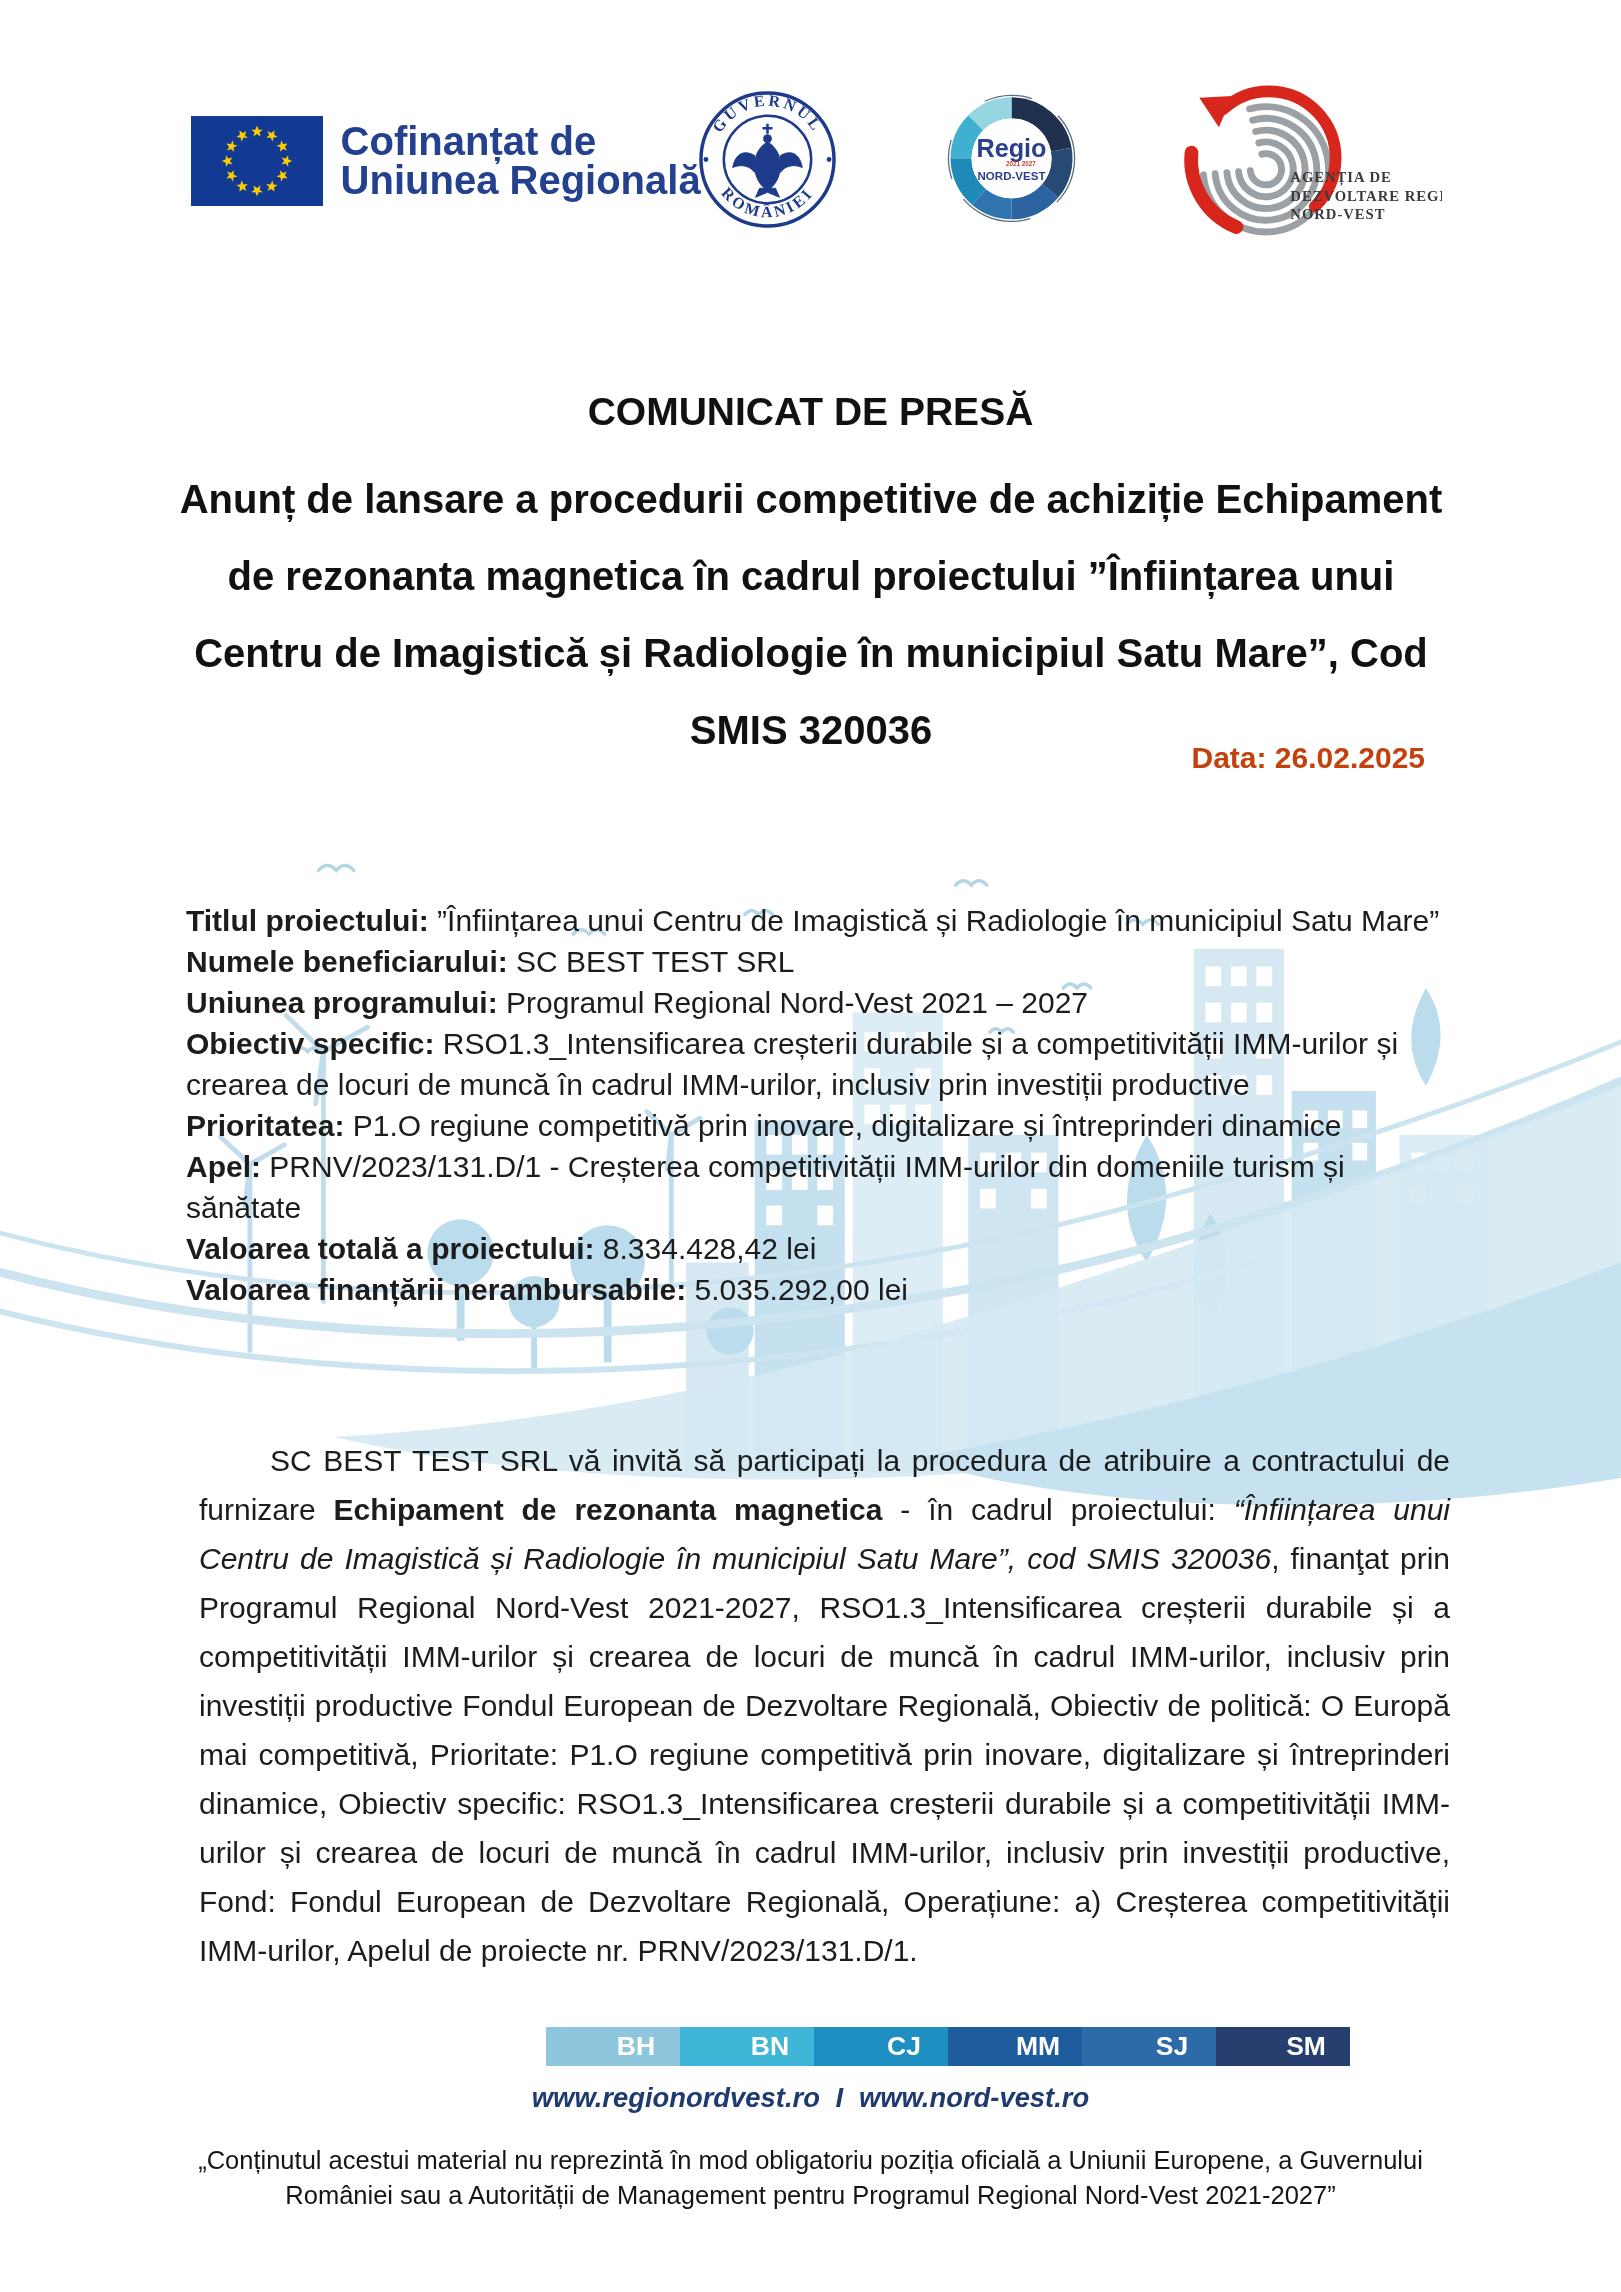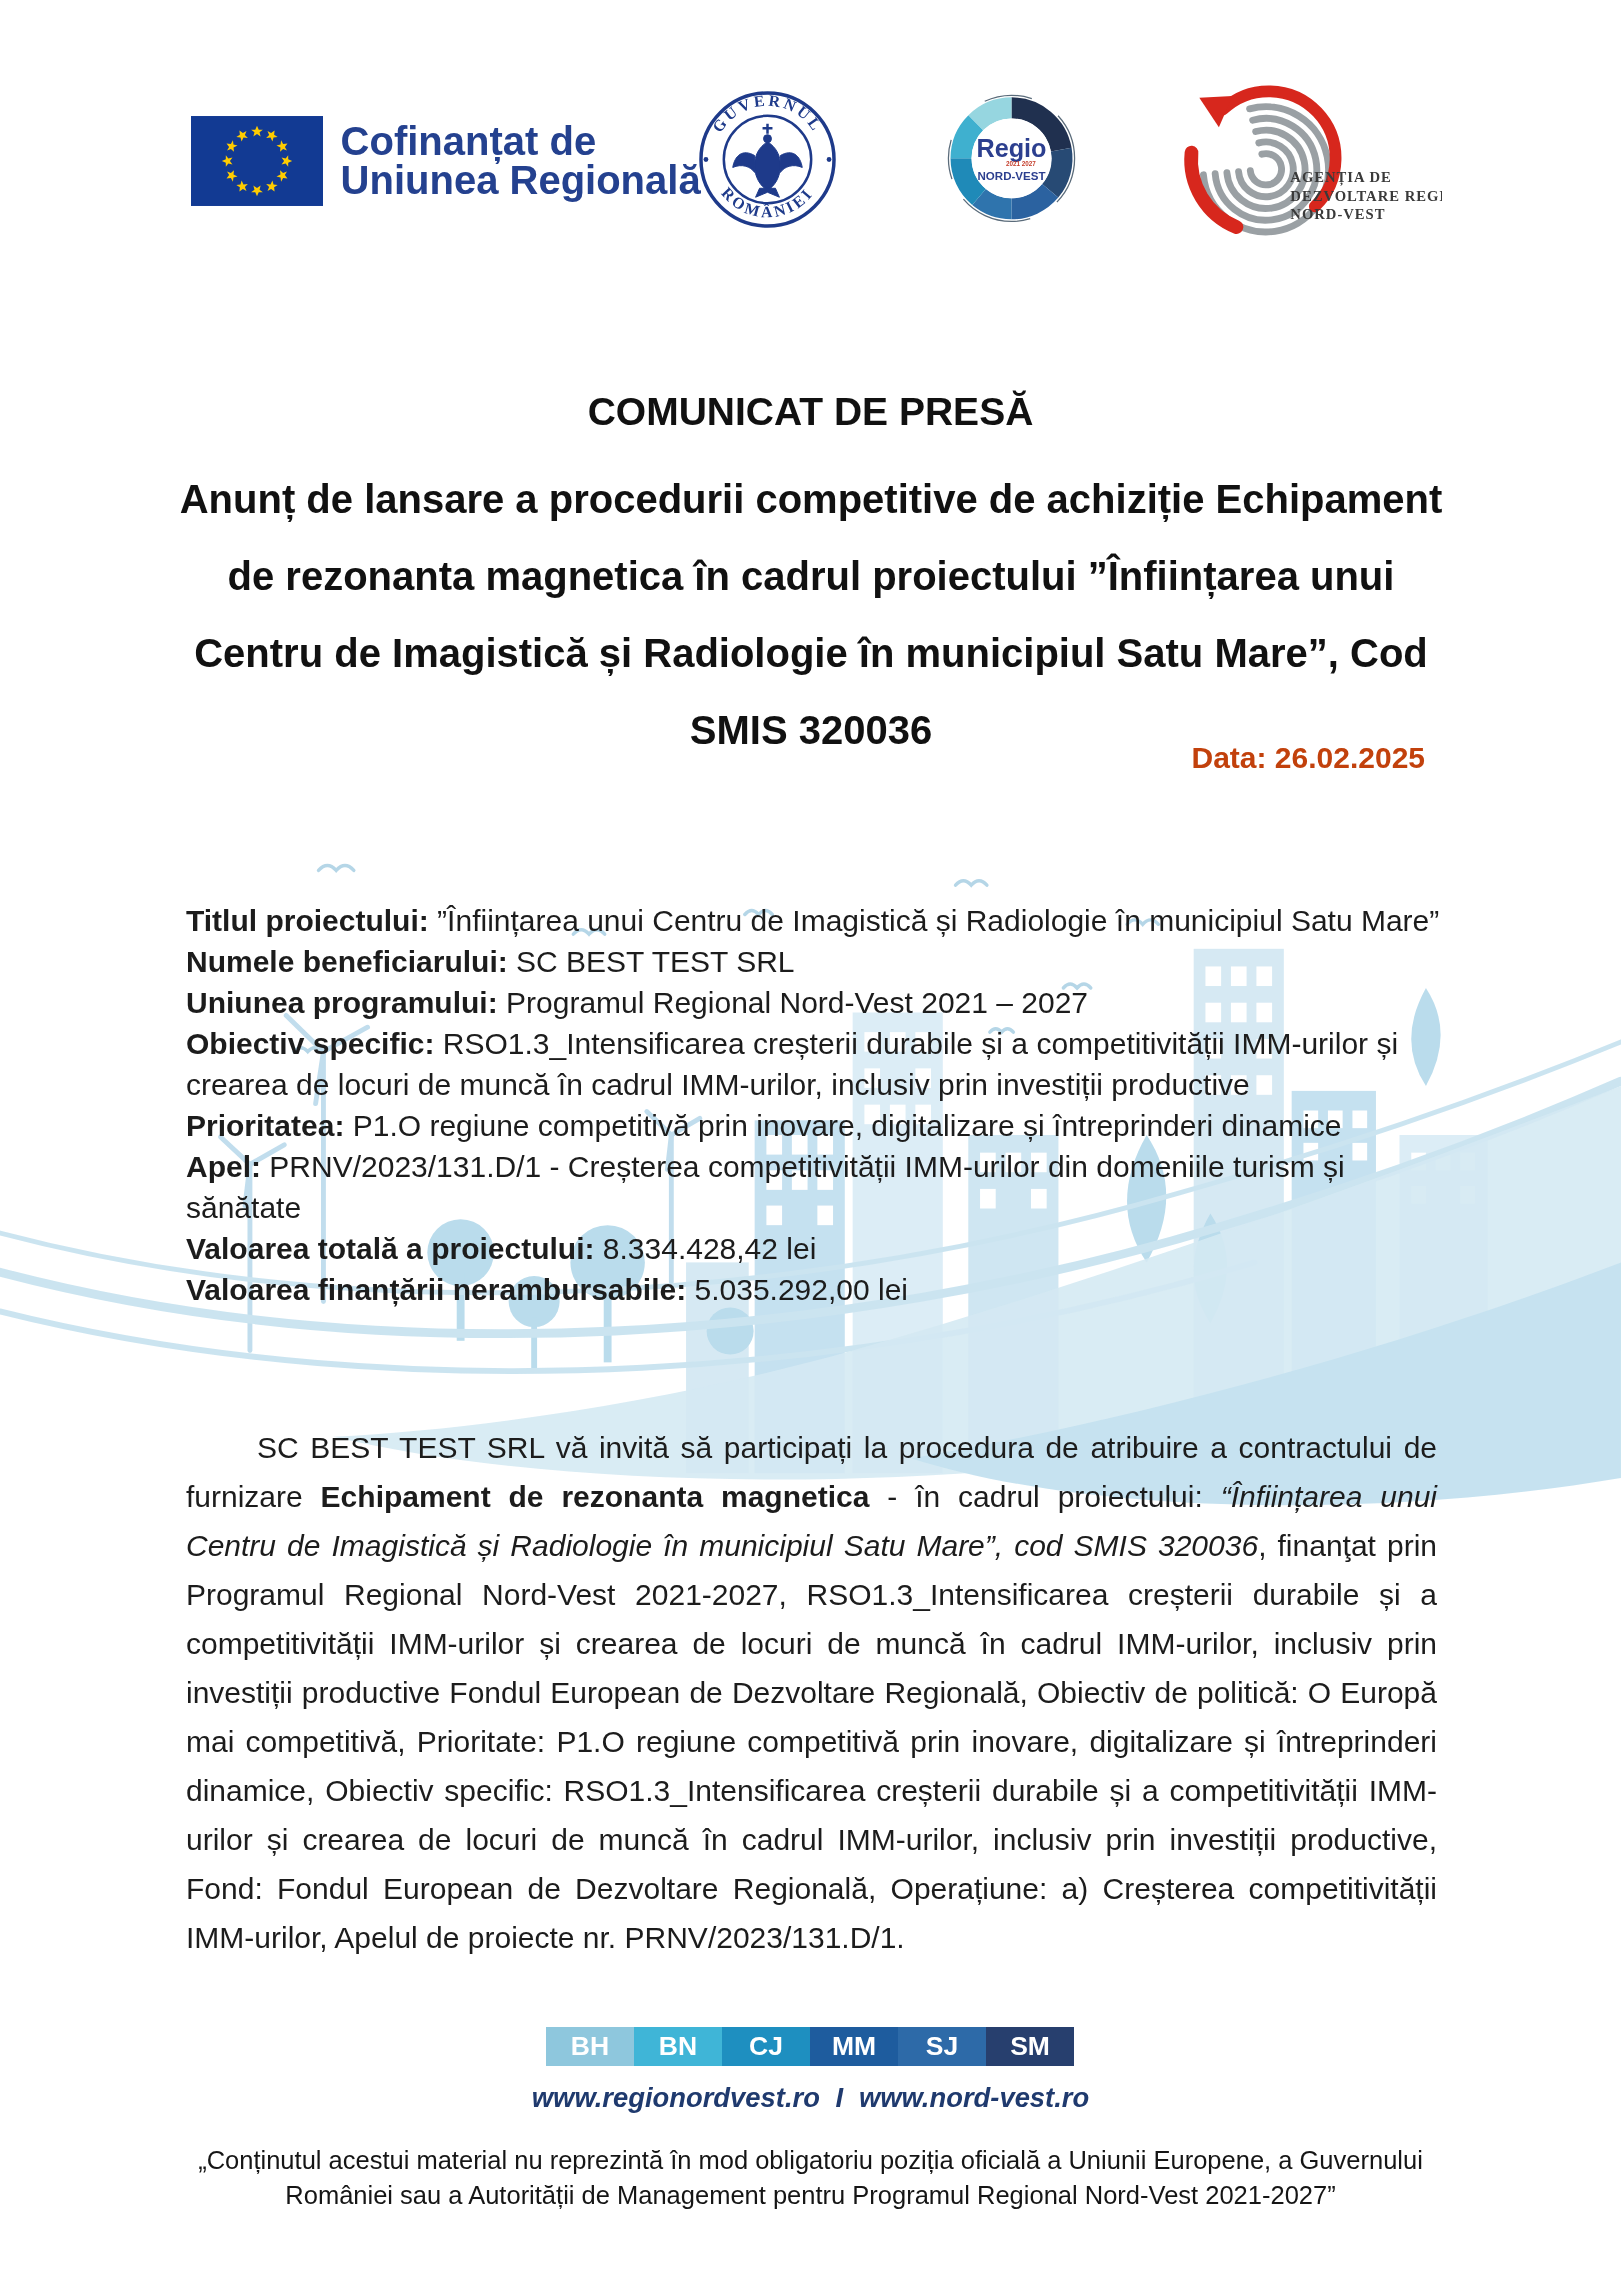--- a/index.html
+++ b/index.html
@@ -15,25 +15,25 @@
   
   .doc-title{position:absolute;left:0;top:390px;width:100%;text-align:center;
              font-size:39px;font-weight:bold;color:#111;}
   .doc-subtitle{position:absolute;left:159px;top:461px;width:1304px;text-align:center;
              font-size:40px;font-weight:bold;line-height:77px;color:#111;}
   .doc-date{position:absolute;right:196px;top:741px;font-size:30px;font-weight:bold;color:#c2410c;}
   .watermark{position:absolute;left:0;top:841px;width:1621px;height:686px;opacity:.85;}
   .details{position:absolute;left:186px;top:900px;width:1270px;font-size:30px;line-height:41px;z-index:2;}
   .details p{margin:0;}
   .paragraph{position:absolute;left:186px;top:1423px;width:1251px;font-size:30px;line-height:49px;
-             text-align:justify;text-indent:71px;z-index:2;margin:0;}
+             text-align:justify;text-indent:71px;z-index:2;margin:13px;}
   
   .county-bar{position:absolute;left:546px;top:2027px;display:flex;height:39px;z-index:2;}
   .county-seg{width:88px;display:flex;align-items:center;justify-content:center;
-              color:#ffffff;font-weight:bold;font-size:26.5px;}
+              color:#ffffff;font-weight:bold;font-size:26.5px;padding-left:46px;}
   .websites{position:absolute;left:0;top:2082px;width:100%;text-align:center;
             font-size:27.4px;font-weight:bold;color:#1f3a6e;z-index:2;font-style:italic;}
   .websites .sep{margin:0 15.7px;}
   .disclaimer{position:absolute;left:193px;top:2143px;width:1235px;text-align:center;
               font-size:25.5px;line-height:35px;color:#151515;z-index:2;}
 </style>
 </head>
 <body>
 
 <div class="page">

